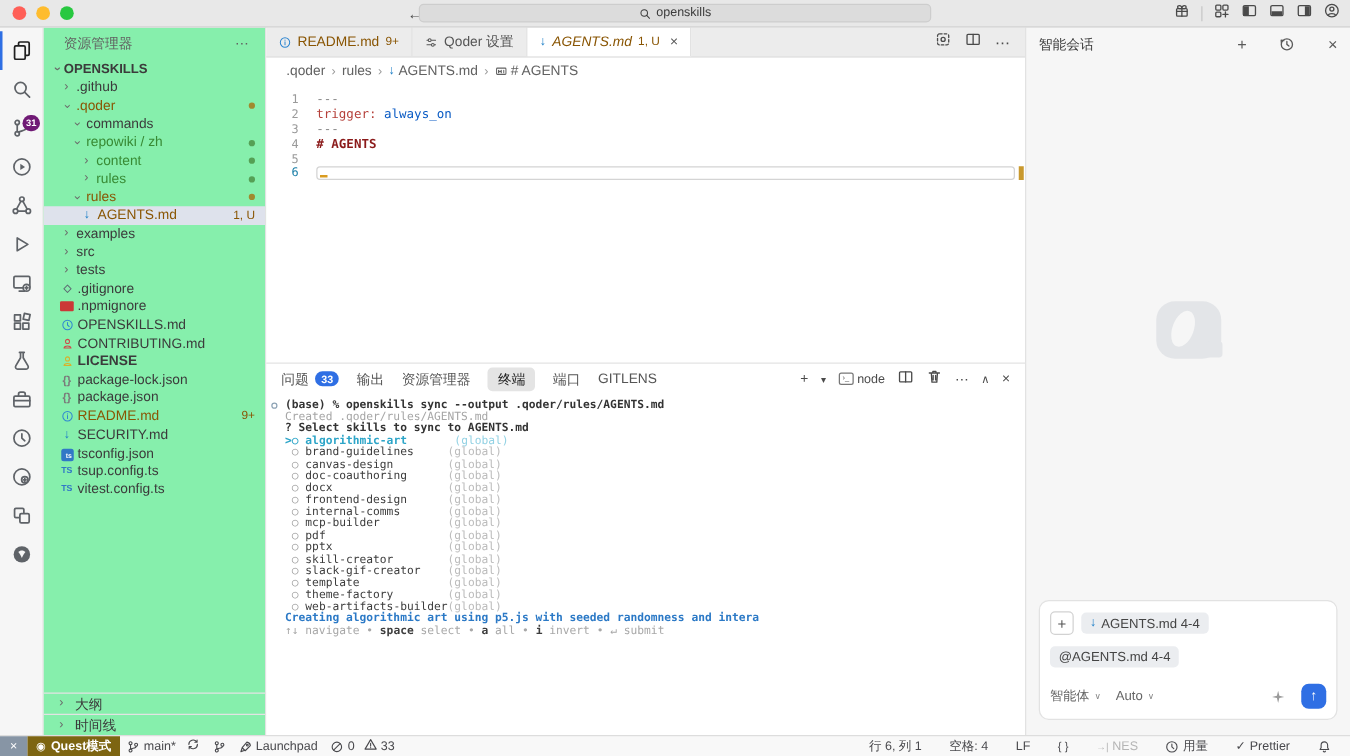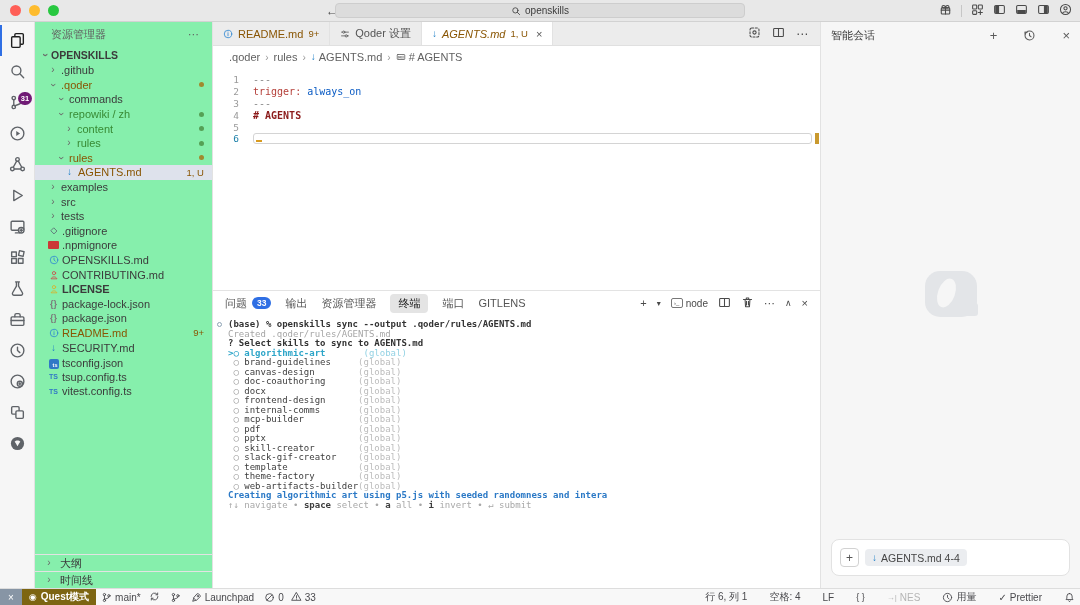--- a/index.html
+++ b/index.html
@@ -131,21 +131,21 @@
   .chip{background:#ebedf0;border-radius:4px;padding:2.5px 7px;display:flex;align-items:center;gap:4px;color:#444;cursor:pointer}
   .ci-bottom{display:flex;align-items:center;gap:12px;margin-top:13px;color:#666}
   .ci-sel{display:flex;align-items:center;gap:4px;cursor:pointer}
   .car2{font-size:7px;color:#888}
   .sparkle{color:#9a9a9a;cursor:pointer}
   .send{width:20px;height:20px;border-radius:6px;background:#2f6fe4;color:#fff;display:flex;align-items:center;justify-content:center;font-size:11px;cursor:pointer}
 
   
   .statusbar{height:17px;flex:none;background:#f8f8f8;border-top:1px solid #ddd;display:flex;align-items:stretch;font-size:10px;color:#49494d}
   .sb-left{display:flex;align-items:stretch}
-  .sb-right{margin-left:auto;display:flex;align-items:center;gap:12px;}
+  .sb-right{margin-left:auto;display:flex;align-items:center;gap:12px;padding-right:10px}
   .sb-item{display:flex;align-items:center;gap:3px;padding:0 5px;cursor:pointer}
   .sb-remote{background:#8795a5;color:#fff;padding:0 8px;font-size:10px}
   .sb-quest{background:#7d6512;color:#fff;padding:0 7px;gap:4px;font-weight:700}
   .sb-dim{color:#b5b5b5}
 </style>
 </head>
 <body>
 
 <div class="app">
 
@@ -676,20 +676,44 @@
         <div class="watermark"></div>
       </div>
       <div class="chat-input">
         <div class="ci-row">
           <span class="add-btn">+</span>
           <span class="chip">
             <span class="mdarrow">↓</span>
             <span>AGENTS.md 4-4</span>
           </span>
         </div>
+        <div class="ci-row ci-row2">
+          <span class="chip">
+            <span>@AGENTS.md 4-4</span>
+          </span>
+        </div>
+        <div class="ci-bottom">
+          <span class="ci-sel">
+            <span>智能体</span>
+            <span class="car2">∨</span>
+          </span>
+          <span class="ci-sel">
+            <span>Auto</span>
+            <span class="car2">∨</span>
+          </span>
+          <span class="sp"></span>
+          <span class="sparkle ic ic-s" id="sparkleIcon">
+              <span class="ic ic-s">
+                <svg viewBox="0 0 16 16">
+                  <path d="M8 2l1.2 4.8L14 8l-4.8 1.2L8 14l-1.2-4.8L2 8l4.8-1.2z" fill="currentColor" stroke="none"></path>
+                </svg>
+              </span>
+            </span>
+          <span class="send">↑</span>
+        </div>
       </div>
     </div>
   </div>
 
   <div class="statusbar">
     <div class="sb-left" id="sbLeft">
         <div class="sb-item sb-remote">×</div>
         <div class="sb-item sb-quest">
           <span style="font-size: 9px;">◉</span>
           <span>Quest模式</span>

